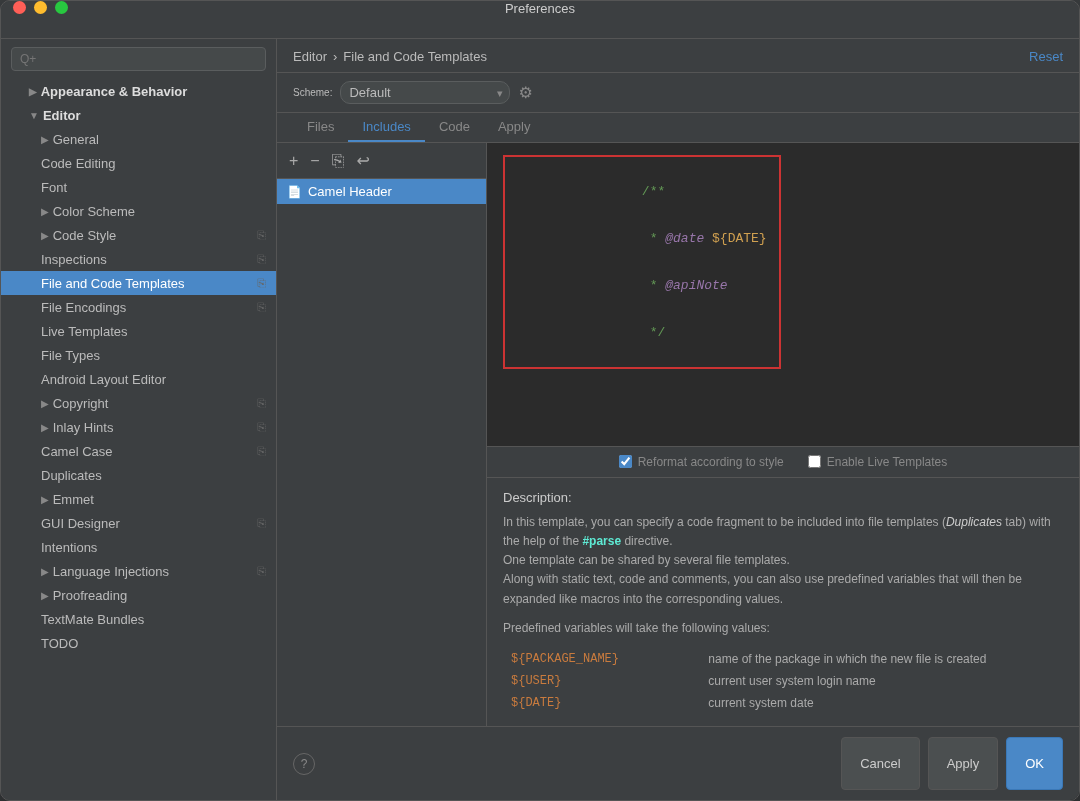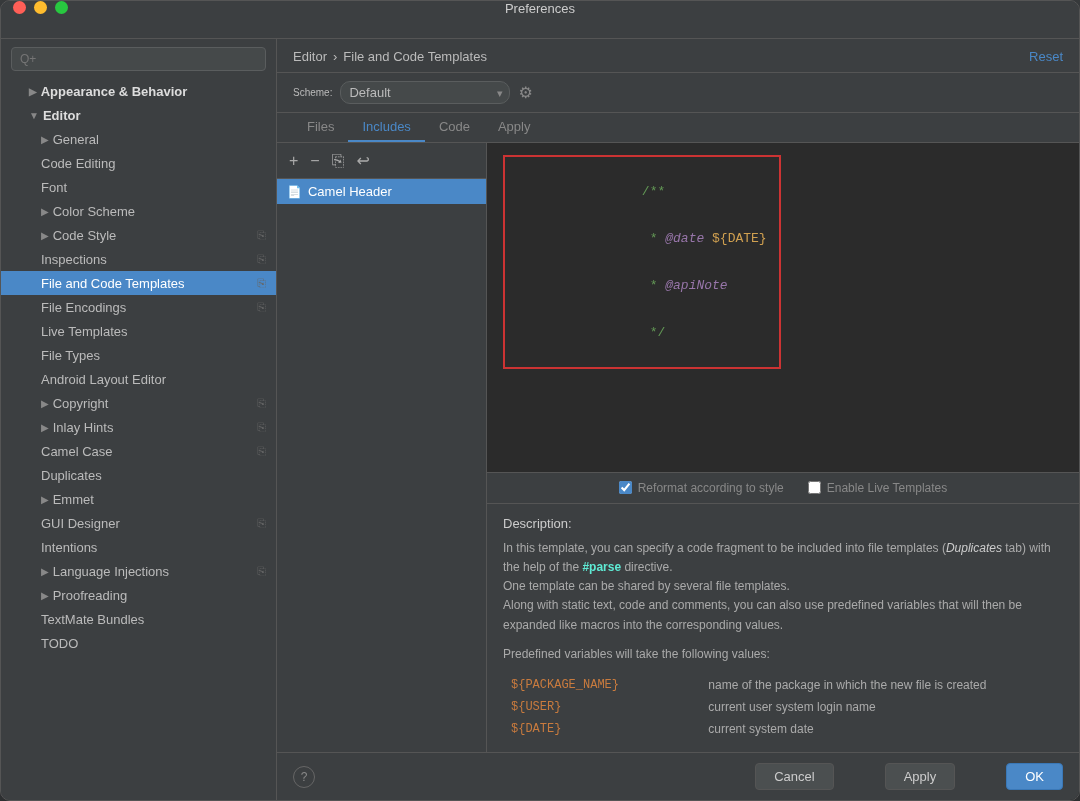--- a/index.html
+++ b/index.html
@@ -355,28 +355,27 @@
       display: flex;
       justify-content: flex-end;
       align-items: center;
       gap: 8px;
       padding: 10px 16px;
       background: #3c3f41;
       border-top: 1px solid #555;
       flex-shrink: 0;
     }
     .btn {
-      padding: 5px 18px;
+      padding: 18px 18px;
       border-radius: 4px;
       font-size: 13px;
       cursor: pointer;
       border: 1px solid #555;
       background: #4b4f50;
       color: #ccc;
-      margin-left: 43px;
     }
     .btn-primary {
       background: #4a88c7;
       color: #fff;
       border-color: #3a78b7;
     }
     .bottom-left {
       display: flex;
       align-items: center;
       flex: 1;

